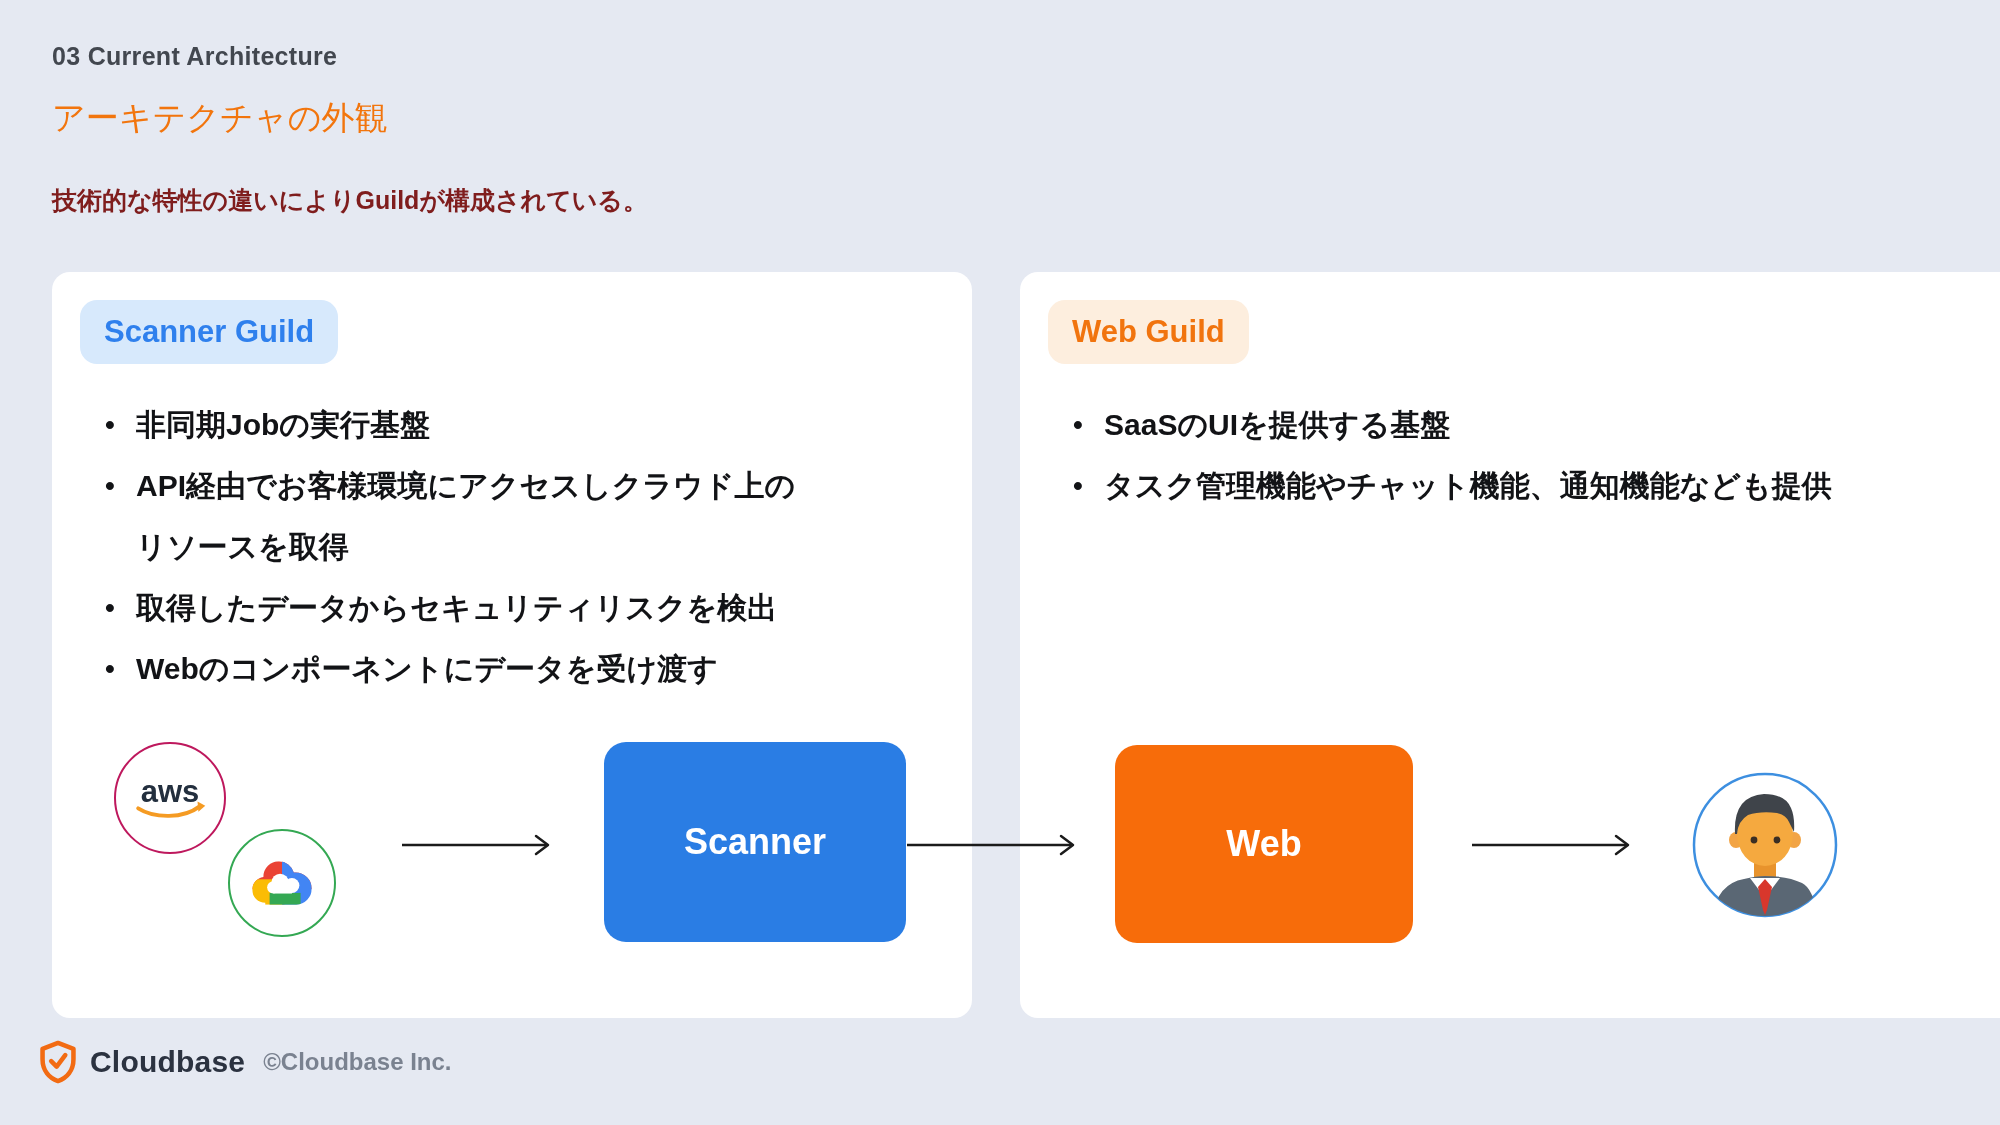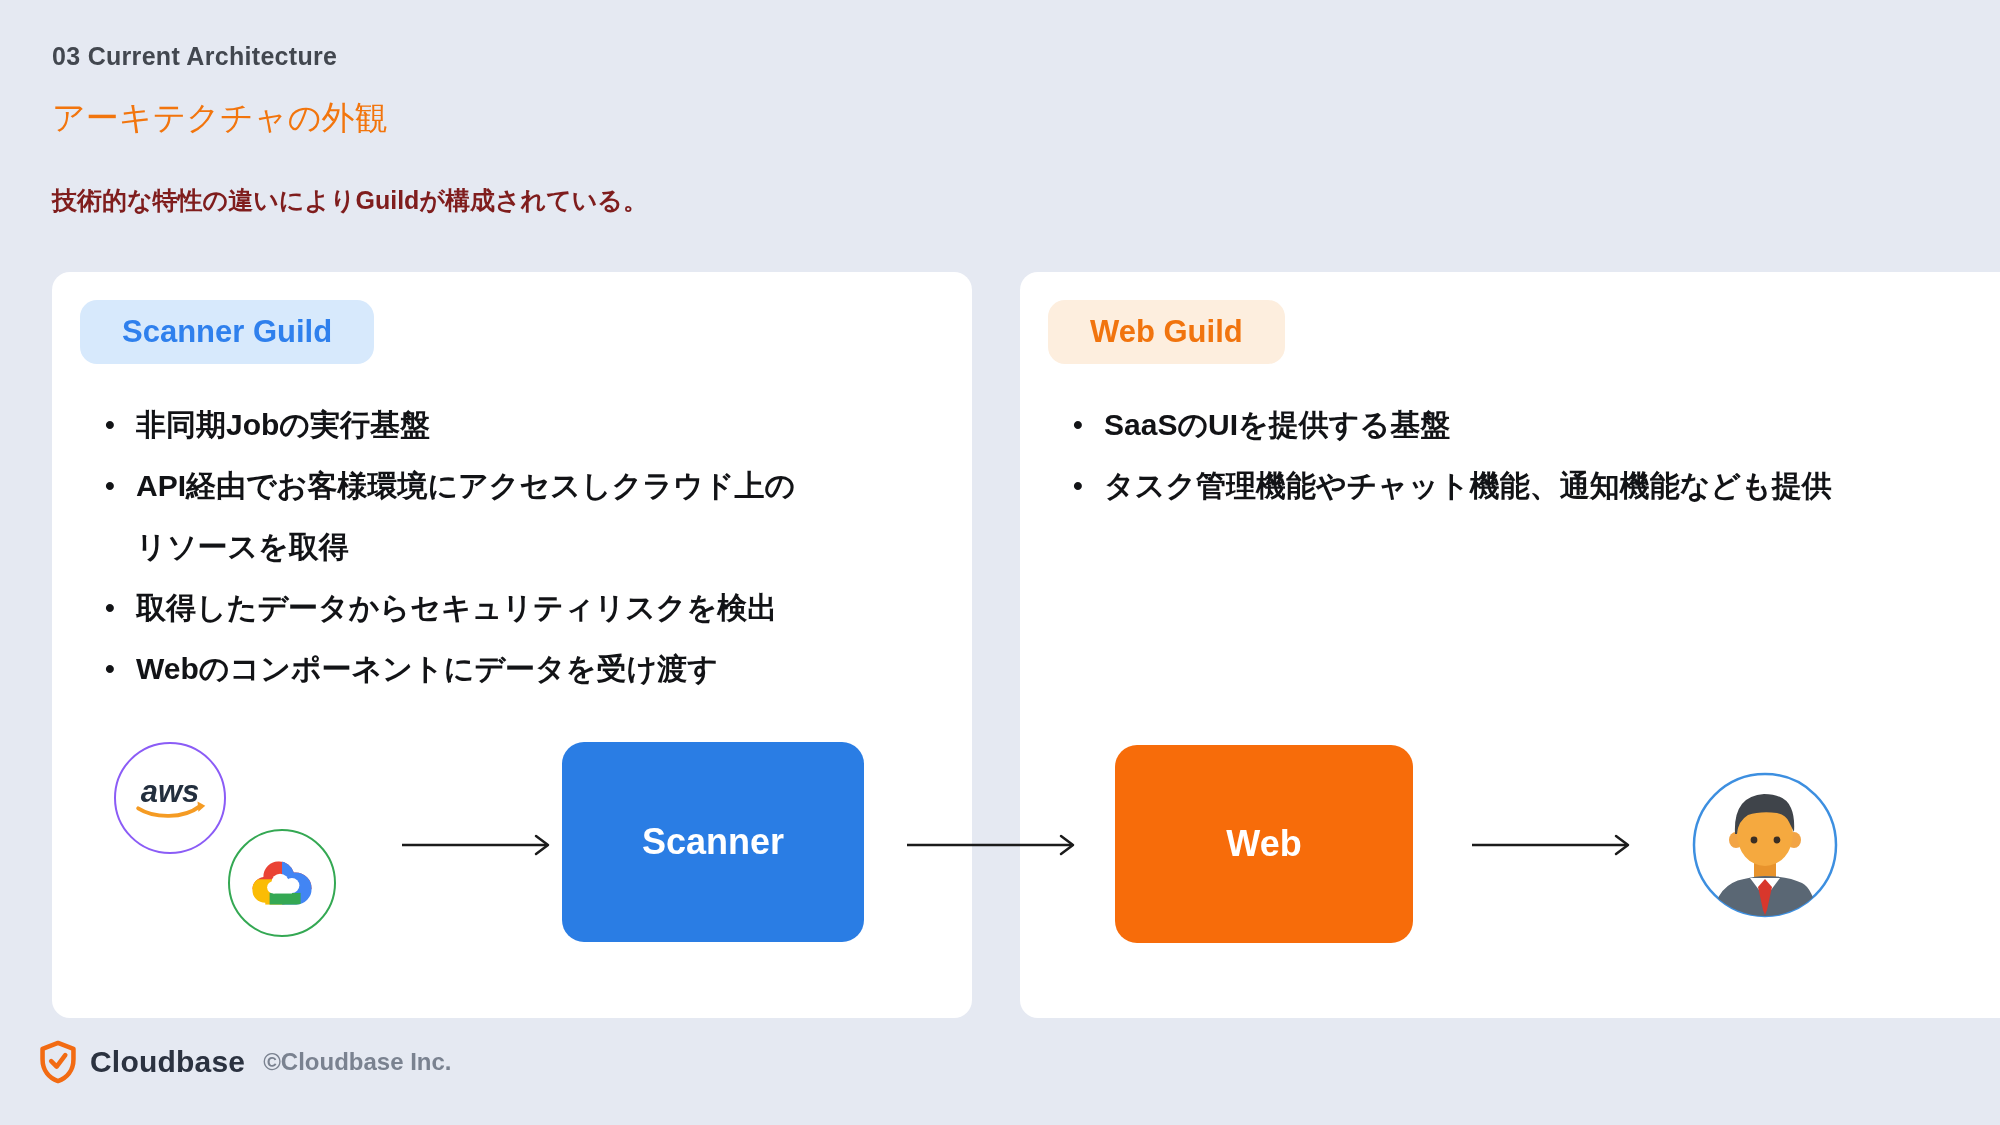--- a/index.html
+++ b/index.html
@@ -15,40 +15,40 @@
   .eyebrow{left:52px;top:42px;font-size:25px;font-weight:700;color:#42474F;letter-spacing:.3px;}
   .page-subtitle{left:52px;top:96px;font-size:33px;font-weight:400;color:#F2750D;}
   .page-heading{left:52px;top:184px;font-size:25px;font-weight:700;color:#7f1d1d;}
 
   
   .card{position:absolute;top:272px;height:746px;background:#FFFFFF;border-radius:18px;}
   .card-left{left:52px;width:920px;}
   .card-right{left:1020px;width:1112px;}
 
   .badge{position:absolute;left:28px;top:28px;height:64px;display:inline-flex;align-items:center;
-         padding:0 42px;border-radius:17px;font-size:31px;font-weight:700;white-space:nowrap;}
+         padding:0 24px;border-radius:17px;font-size:31px;font-weight:700;white-space:nowrap;}
   .badge-scanner{background:#D7E9FC;color:#2F80ED;}
   .badge-web{background:#FDEEDE;color:#F1740E;}
 
   .bullets{position:absolute;left:48px;top:122px;margin:0;padding:0;list-style:none;
            font-size:30px;font-weight:700;color:#121316;line-height:61px;}
   .card-left  .bullets{width:701px;}
   .card-right .bullets{width:764px;}
   .bullets li{position:relative;padding-left:36px;}
   .bullets li::before{content:"\2022";position:absolute;left:5px;font-size:28px;}
 
   
   .node{position:absolute;display:flex;align-items:center;justify-content:center;
         color:#FFFFFF;font-size:36px;font-weight:700;border-radius:22px;}
-  .node-scanner{left:510px;top:470px;width:302px;height:200px;background:#2A7DE4;}
+  .node-scanner{left:552px;top:470px;width:302px;height:200px;background:#2A7DE4;}
   .node-web{left:95px;top:473px;width:298px;height:198px;background:#F76C0A;}
 
   .logo-circle{position:absolute;background:#fff;border-radius:50%;
                display:flex;align-items:center;justify-content:center;box-sizing:border-box;}
-  .aws-circle{left:62px;top:470px;width:112px;height:112px;border:2px solid #8b5cf6;font-style:italic;}
+  .aws-circle{left:62px;top:470px;width:112px;height:112px;border:2px solid #be185d;}
   .gcp-circle{left:176px;top:557px;width:108px;height:108px;border:2px solid #34A853;}
 
   .avatar-wrap{position:absolute;left:670px;top:498px;width:150px;height:150px;}
 
   .arrow-svg{position:absolute;height:26px;}
 
   
   .footer{position:absolute;left:38px;top:1040px;display:flex;align-items:center;}
   .brand{font-size:30px;font-weight:800;color:#2B3240;margin-left:12px;letter-spacing:.2px;}
   .copyright{font-size:24px;font-weight:700;color:#7A8290;margin-left:18px;}

